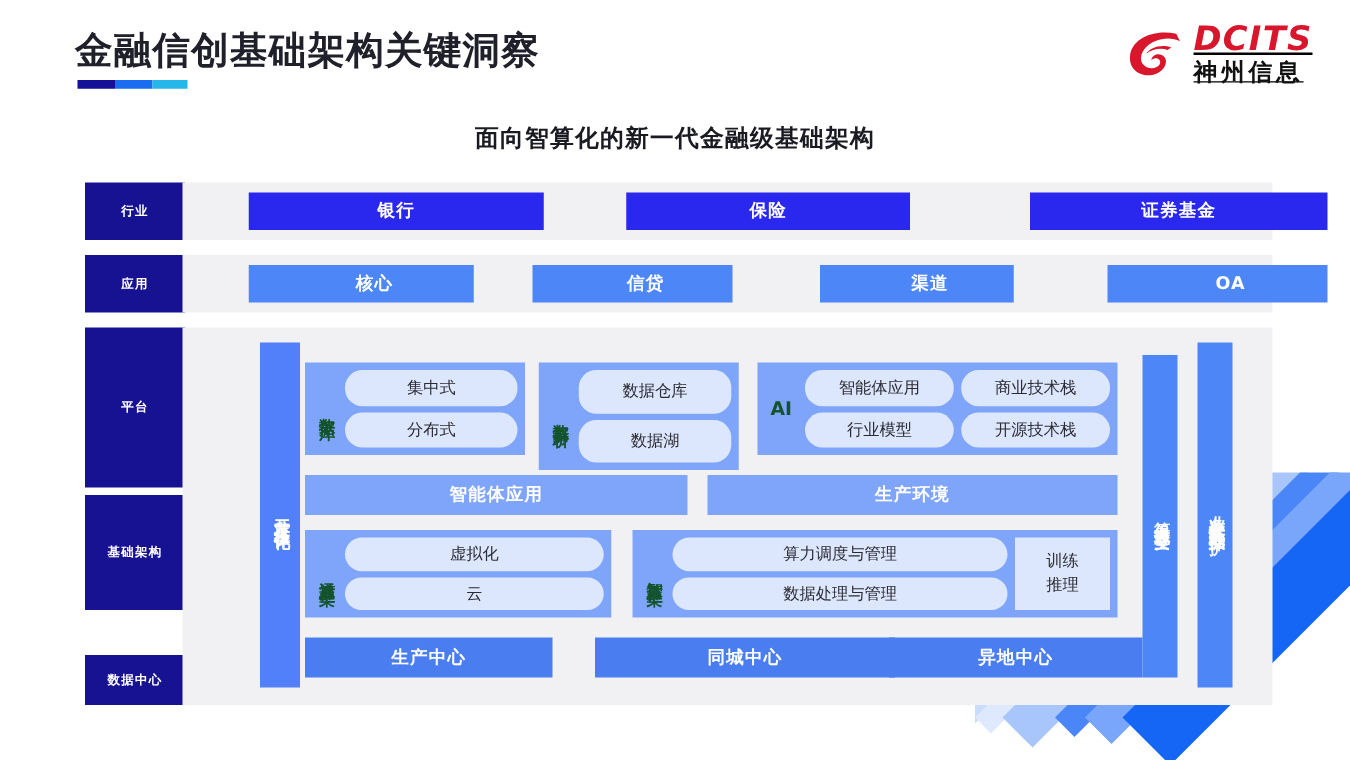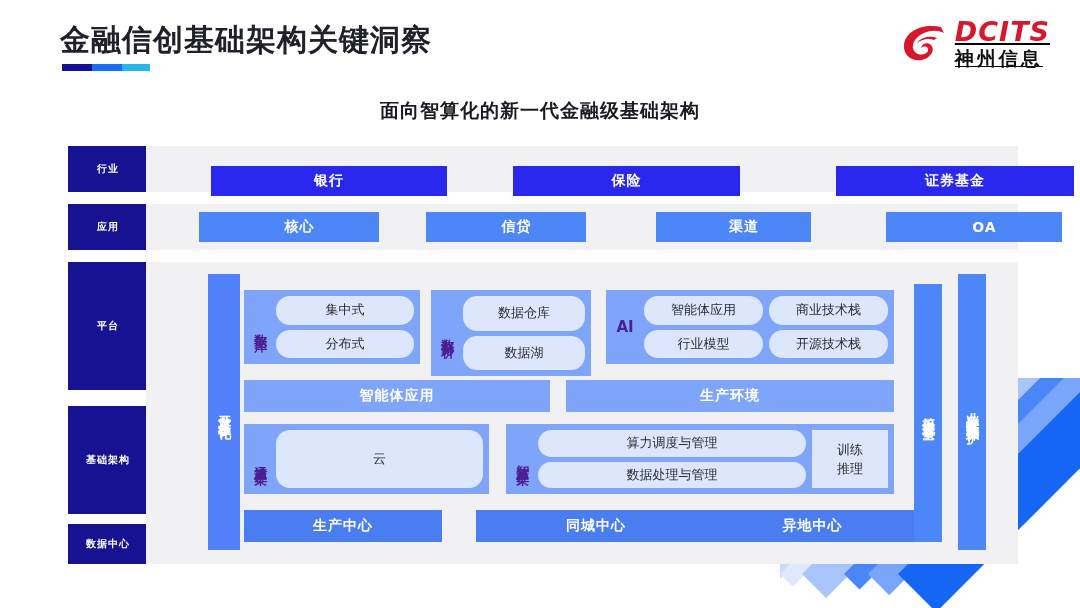--- a/index.html
+++ b/index.html
@@ -44,33 +44,33 @@
 
   
   .stage { position: absolute; left: 48px; top: 142px; width: 988px; height: 424px; z-index: 2; }
 
   .sidelabel { position: absolute; left: 0; width: 80px; background: #171292; color: #fff;
                font-weight: bold; font-size: 10px; display: flex; align-items: center;
                justify-content: center; letter-spacing: 1px; margin-left: 20px; }
   .sl-industry { top: 4px;   height: 46px; }
   .sl-app      { top: 62px;  height: 46px; }
   .sl-plat     { top: 120px; height: 128px; }
-  .sl-infra    { top: 264px; height: 108px; }
+  .sl-infra    { top: 254px; height: 92px; }
   .sl-dc       { top: 382px; height: 40px; }
 
   .panel { position: absolute; left: 98px; background: #f1f1f3; }
   .p-industry { top: 4px;   width: 872px; height: 46px; }
   .p-app      { top: 62px;  width: 872px; height: 46px; }
   .p-main     { top: 120px; width: 872px; height: 302px; }
 
   .pill { position: absolute; display: flex; align-items: center; justify-content: center;
           color: #fff; font-weight: bold; font-size: 14px; letter-spacing: 1px; }
 
   
-  .ind { top: 20px; height: 30px; background: #2a28ee; margin-left: 12px; }
+  .ind { top: 8px; height: 30px; background: #2a28ee; }
   .ind1 { left: 53px;  width: 236px; }
   .ind2 { left: 355px; width: 227px; }
   .ind3 { left: 678px; width: 238px; }
 
   
   .app { top: 8px; height: 30px; background: #4d86f7; padding-left: 21px; }
   .app1 { left: 53px;  width: 180px; }
   .app2 { left: 280px; width: 160px; }
   .app3 { left: 510px; width: 155px; }
   .app4 { left: 740px; width: 176px; }
@@ -82,21 +82,21 @@
   .vtext { writing-mode: vertical-rl; text-orientation: upright; letter-spacing: 2px; line-height: 1.1; }
 
   .rbar { position: absolute; width: 28px; background: #4d86f7; color: #fff;
           font-weight: bold; font-size: 13px; display: flex; align-items: center;
           justify-content: center; }
   .rbar1 { left: 768px; top: 22px; height: 258px; }
   .rbar2 { left: 812px; top: 12px; height: 276px; }
 
   .card { position: absolute; background: #7fa5fb; display: flex; align-items: center;
           padding: 6px; gap: 6px; }
-  .card-lbl { color: #4c1d95; font-weight: bold; font-size: 13px; flex: 0 0 auto;
+  .card-lbl { color: #14532d; font-weight: bold; font-size: 13px; flex: 0 0 auto;
               display: flex; align-items: center; justify-content: center; align-self: stretch; width: 20px; }
   .card-lbl.horiz { writing-mode: horizontal-tb; font-size: 15px; width: 26px; }
   .card-body { flex: 1 1 auto; display: flex; flex-direction: column; gap: 5px; height: 100%; }
   .card-row { display: flex; gap: 6px; flex: 1 1 0; }
   .chip { background: #dce7fd; color: #2b2b33; font-size: 13px; display: flex;
           align-items: center; justify-content: center; flex: 1 1 0; border-radius: 14px; }
 
   .c-db  { left: 98px;  top: 28px;  width: 176px; height: 74px; }
   .c-an  { left: 285px; top: 28px;  width: 160px; height: 86px; }
   .c-ai  { left: 460px; top: 28px;  width: 288px; height: 74px; }
@@ -228,20 +228,23 @@
 
       <div class="envbar env1">智能体应用</div>
       <div class="envbar env2">生产环境</div>
 
       <div class="card c-gen">
         <span class="card-lbl">
           <span class="vtext">通算框架</span>
         </span>
         <span class="card-body">
           <span class="card-row">
+              <span class="chip">虚拟化</span>
+            </span>
+          <span class="card-row">
               <span class="chip">云</span>
             </span>
         </span>
       </div>
 
       <div class="card c-int">
         <span class="card-lbl">
           <span class="vtext">智算框架</span>
         </span>
         <span class="card-body">

